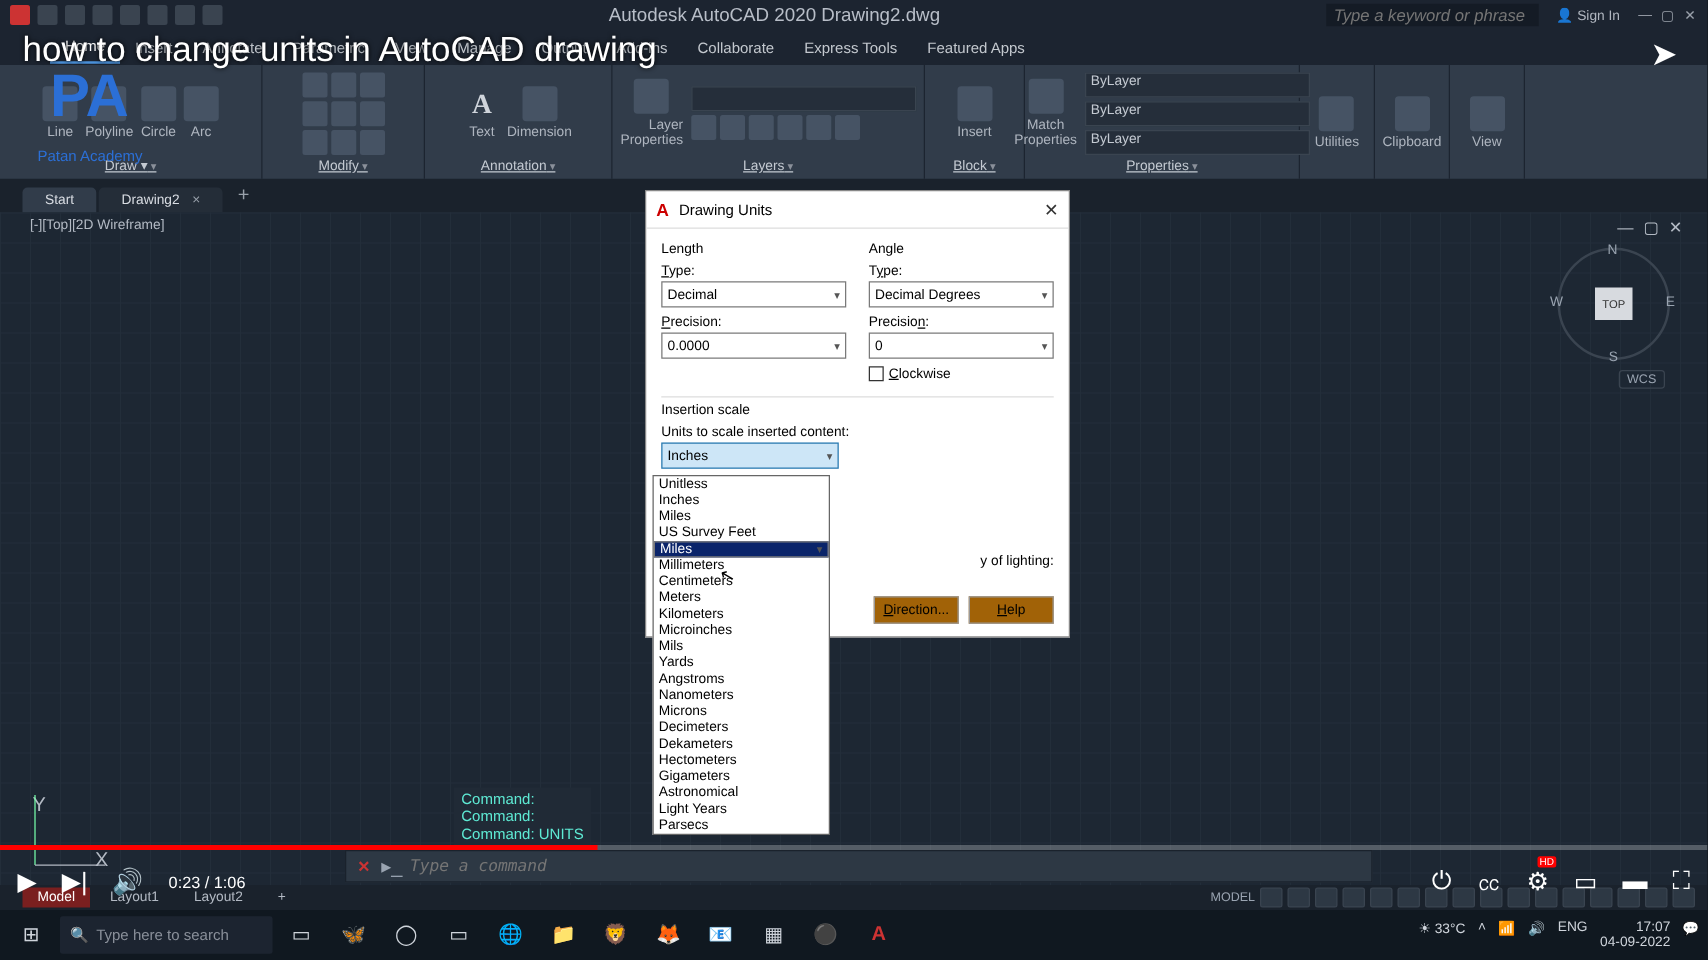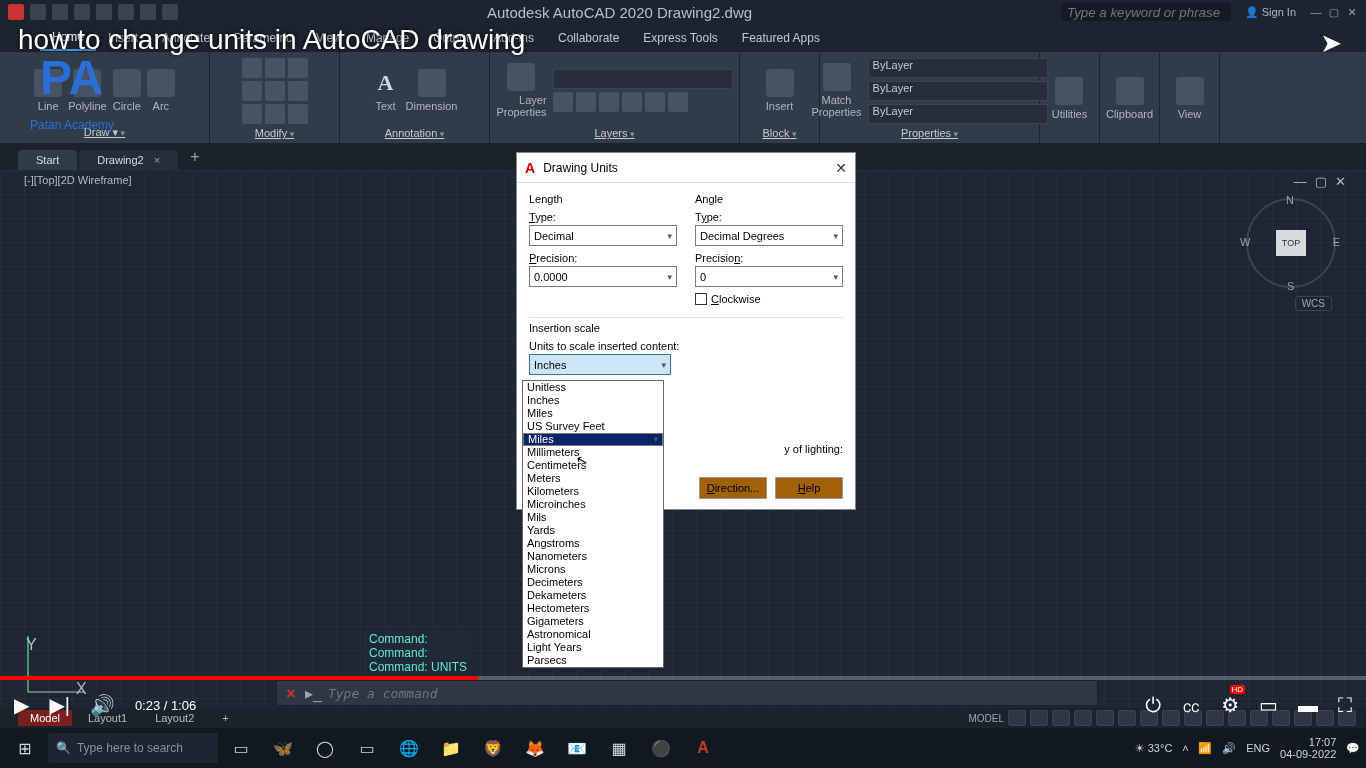--- a/index.html
+++ b/index.html
@@ -68,21 +68,21 @@
 .mltabs { position:absolute; bottom:40px; left:0; right:0; height:20px; background:#1a222c; display:flex; align-items:center; padding-left:18px; gap:4px; }
 .mltabs .mt { color:#b3bac4; font-size:11px; padding:2px 12px; cursor:pointer; }
 .mltabs .mt.active { background:#7a1f1f; color:#fff; }
 .status-icons { position:absolute; right:10px; display:flex; gap:4px; align-items:center; color:#9aa4b1; font-size:10px; }
 .status-icons .si { width:18px; height:16px; background:#2d3844; border:1px solid #3a4450; border-radius:2px; cursor:pointer; }
 
 
 .taskbar { position:absolute; bottom:0; left:0; right:0; height:40px; background:#101820; display:flex; align-items:center; padding:0 6px; gap:4px; }
 .taskbar .tb { width:38px; height:32px; display:flex; align-items:center; justify-content:center; color:#cfd4db; cursor:pointer; font-size:16px; }
 .taskbar .tbsearch { width:170px; height:30px; background:#1c2430; color:#8a909a; font-size:12px; padding:0 8px; display:flex; align-items:center; border-radius:2px; }
-.taskbar .right { margin-left:auto; display:flex; align-items:center; gap:10px; color:#cfd4db; font-size:11px; }
+.taskbar .right { margin-left:auto; display:flex; gap:10px; color:#cfd4db; font-size:11px; }
 
 
 .vcontrols { position:absolute; left:0; right:0; bottom:40px; height:52px; z-index:60; pointer-events:none; }
 .progress { position:absolute; top:0; left:0; right:0; height:4px; background:rgba(255,255,255,.25); }
 .progress .fill { height:100%; width:35%; background:#f00; }
 .vbtns { position:absolute; top:6px; left:0; right:0; height:46px; display:flex; align-items:center; padding:0 14px; gap:20px; color:#fff; font-size:13px; pointer-events:auto; }
 .vbtns .vb { cursor:pointer; font-size:20px; }
 .vbtns .time { font-size:13px; }
 .vbtns .spacer { flex:1; }
 .share-icon { position:absolute; top:28px; right:24px; color:#fff; font-size:26px; z-index:55; cursor:pointer; }

